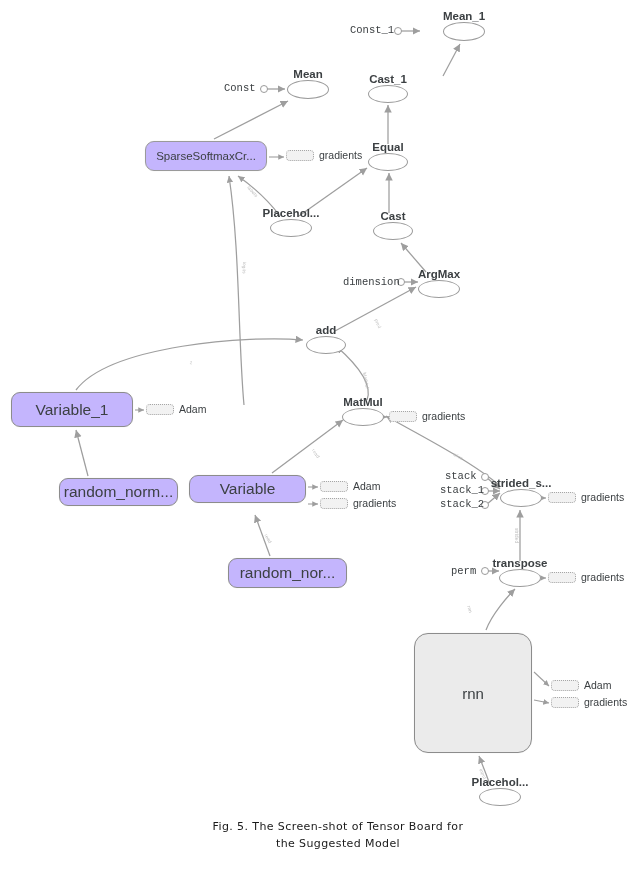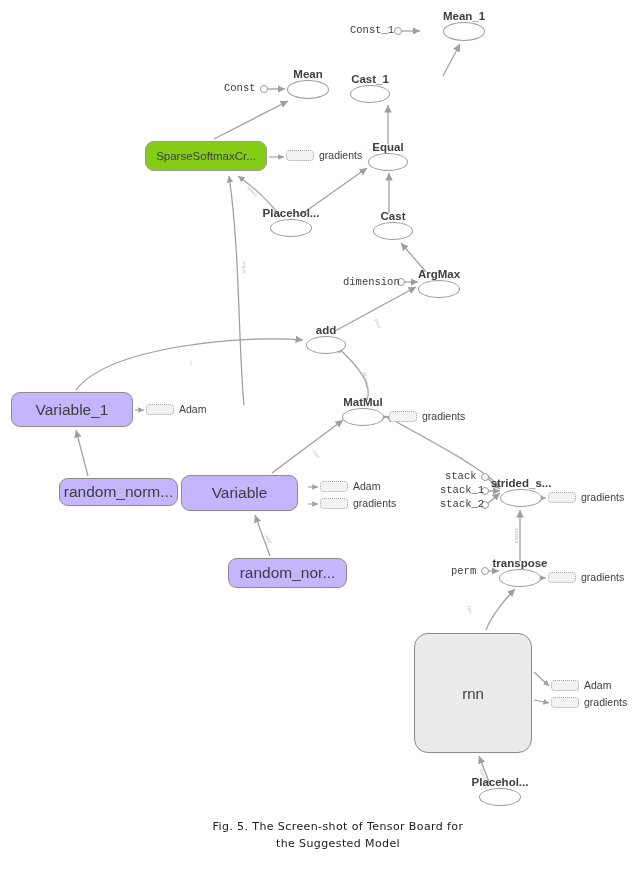--- a/index.html
+++ b/index.html
@@ -22,21 +22,21 @@
     position:absolute;left:50%;transform:translateX(-50%);
     white-space:nowrap;font-size:11.5px;color:#3c4043;
     bottom:100%;margin-bottom:1px;font-weight:bold;
   }
 
   .group-node{
     border:1.4px solid #8c8c8c;background:#c4b5fd;border-radius:9px;
     display:flex;align-items:center;justify-content:center;
     font-size:15.5px;color:#3c4043;box-shadow:0 0 0 0.5px rgba(0,0,0,.03);
   }
-  .group-node.light{background:#84cc16;border-color:#9a9a9a;align-items:center;}
+  .group-node.light{background:#c4b5fd;border-color:#9a9a9a;align-items:center;}
   .group-node.small-text{font-size:11.5px;}
   .group-node.big-block{border-radius:14px;font-size:15px;background:#ebebeb;}
 
   .const-dot{
     position:absolute;width:8px;height:8px;border-radius:50%;
     border:1.3px solid #9b9b9b;background:#ffffff;box-sizing:border-box;
   }
   .const-label{
     position:absolute;white-space:nowrap;font-size:10.5px;color:#3c4043;
     text-align:right;
@@ -123,21 +123,21 @@
     </g>
   </svg>
 
   <div id="op-nodes">
       <div class="node op-node" style="left: 443px; top: 22px; width: 42px; height: 19px;">
         <span class="op-label">Mean_1</span>
       </div>
       <div class="node op-node" style="left: 287px; top: 80px; width: 42px; height: 19px;">
         <span class="op-label">Mean</span>
       </div>
-      <div class="node op-node" style="left: 350px; top: 85px; width: 40px; height: 18px;">
+      <div class="node op-node" style="left: 368px; top: 85px; width: 40px; height: 18px;">
         <span class="op-label">Cast_1</span>
       </div>
       <div class="node op-node" style="left: 368px; top: 153px; width: 40px; height: 18px;">
         <span class="op-label">Equal</span>
       </div>
       <div class="node op-node" style="left: 270px; top: 219px; width: 42px; height: 18px;">
         <span class="op-label">Placehol...</span>
       </div>
       <div class="node op-node" style="left: 373px; top: 222px; width: 40px; height: 18px;">
         <span class="op-label">Cast</span>
@@ -165,21 +165,21 @@
   <div id="group-nodes">
       <div class="node group-node light small-text" style="left: 145px; top: 141px; width: 122px; height: 30px;">
         <span>SparseSoftmaxCr...</span>
       </div>
       <div class="node group-node" style="left: 11px; top: 392px; width: 122px; height: 35px;">
         <span>Variable_1</span>
       </div>
       <div class="node group-node" style="left: 59px; top: 478px; width: 119px; height: 28px;">
         <span>random_norm...</span>
       </div>
-      <div class="node group-node" style="left: 181px; top: 475px; width: 117px; height: 36px;">
+      <div class="node group-node" style="left: 189px; top: 475px; width: 117px; height: 28px;">
         <span>Variable</span>
       </div>
       <div class="node group-node" style="left: 228px; top: 558px; width: 119px; height: 30px;">
         <span>random_nor...</span>
       </div>
       <div class="node group-node big-block" style="left: 414px; top: 633px; width: 118px; height: 120px;">
         <span>rnn</span>
       </div>
     </div>
 

